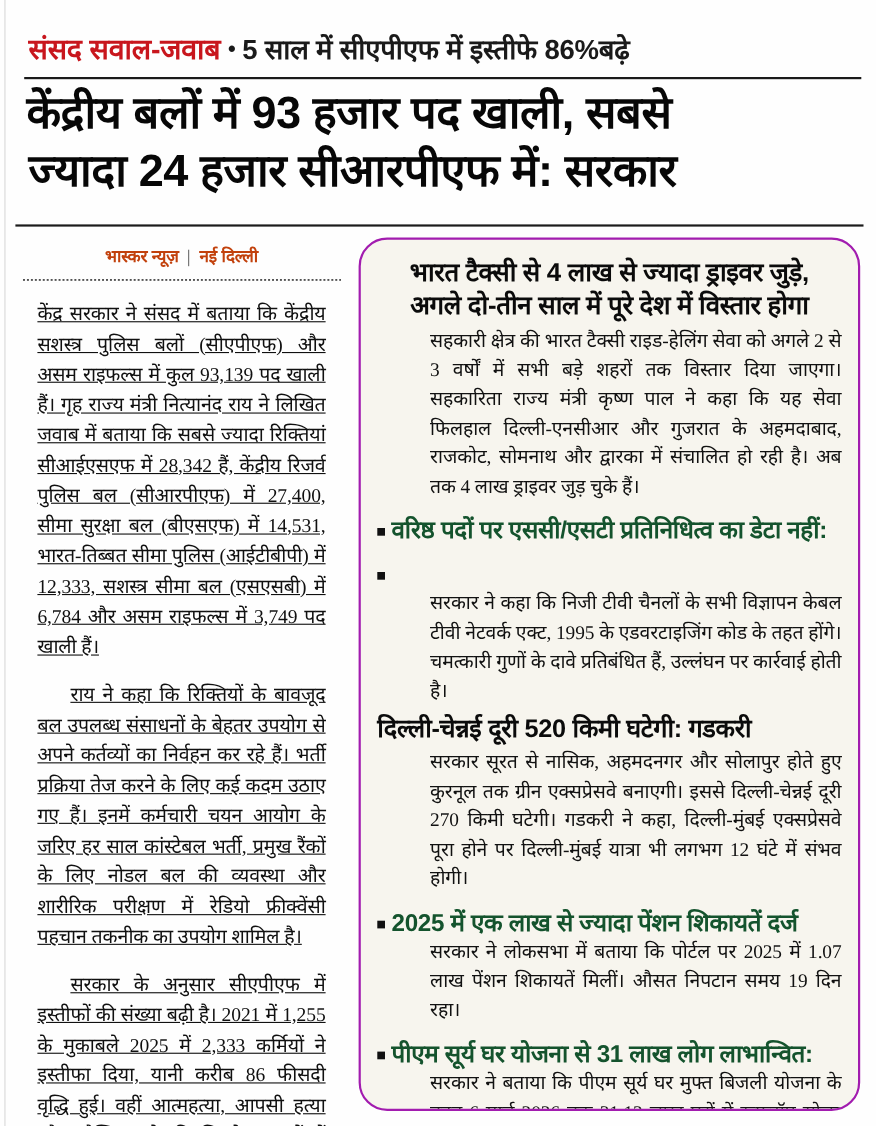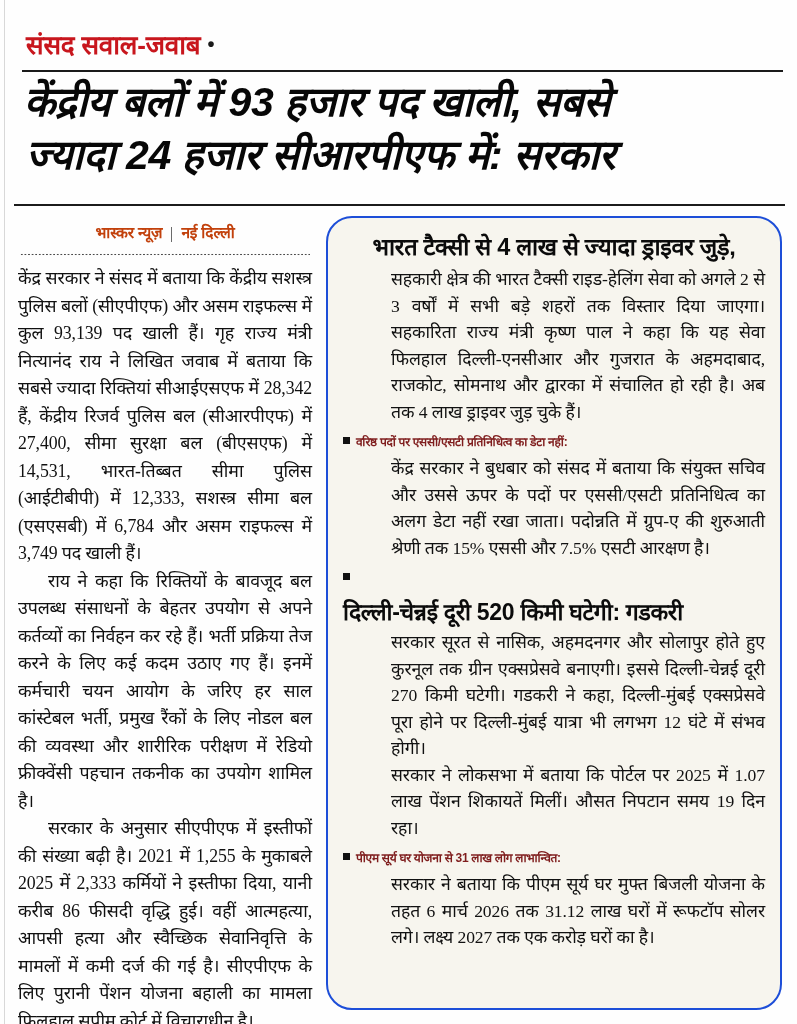--- a/index.html
+++ b/index.html
@@ -85,21 +85,20 @@
     left: 24px;
     right: 16px;
     top: 76px;
     font-family: "Liberation Sans", "DejaVu Sans", sans-serif;
     font-weight: 700;
     font-size: 41px;
     line-height: 53px;
     color: #070707;
     letter-spacing: -0.4px;
     text-align: left;
-    font-style: italic;
   }
   .headline .hl-line { display: block; white-space: nowrap; }
   .hl-line-2 { padding-left: 2px; }
 
   .rule-thick {
     position: absolute;
     left: 14px;
     right: 12px;
     top: 204px;
     height: 2px;
@@ -144,34 +143,35 @@
   .body-text {
     font-family: "Liberation Serif", "DejaVu Serif", serif;
     font-size: 17.8px;
     line-height: 27.5px;
     color: #101010;
     text-align: justify;
     text-justify: inter-word;
     letter-spacing: -0.1px;
   }
   .body-text p {
-    margin: 0;
+    margin: 16px;
     text-indent: 30px;
+    text-decoration: underline;
   }
   .body-text p.first { text-indent: 0; }
 
   
   .col-right {
     position: absolute;
     left: 326px;
     top: 216px;
     width: 456px;
     height: 794px;
     box-sizing: border-box;
-    border: 2px solid #1d4ed8;
+    border: 2px solid #a21caf;
     border-radius: 26px;
     background: #f7f5ee;
     padding: 13px 15px 10px 15px;
     overflow: hidden;
   }
 
   .box-head {
     font-family: "Liberation Sans", "DejaVu Sans", sans-serif;
     font-weight: 700;
     font-size: 23.5px;
@@ -200,25 +200,25 @@
     line-height: 26.5px;
     color: #111111;
     text-align: justify;
     letter-spacing: -0.1px;
   }
   .box-body p { margin: 0; }
 
   .bullet-head {
     font-family: "Liberation Sans", "DejaVu Sans", sans-serif;
     font-weight: 700;
-    font-size: 12px;
+    font-size: 22px;
     line-height: 26px;
-    color: #7f1d1d;
+    color: #14532d;
     letter-spacing: -0.3px;
-    margin-top: 4px;
+    margin-top: 14px;
   }
   .bullet-head .sq {
     display: inline-block;
     width: 7px;
     height: 7px;
     background: #111;
     margin-right: 6px;
     vertical-align: 2px;
   }
 
@@ -228,20 +228,21 @@
 <body>
 
 <div class="page">
 
   <div class="page-edge"></div>
 
   <div class="kicker-wrap">
     <div class="kicker-line">
       <span class="kicker-red">संसद सवाल-जवाब</span>
       <span class="kicker-dot">•</span>
+      <span class="kicker-rest">5 साल में सीएपीएफ में इस्तीफे 86%बढ़े</span>
     </div>
   </div>
   <div class="rule-thin"></div>
 
   <div class="headline">
     <span class="hl-line hl-line-1">केंद्रीय बलों में 93 हजार पद खाली, सबसे</span>
     <span class="hl-line hl-line-2">ज्यादा 24 हजार सीआरपीएफ में: सरकार</span>
   </div>
   <div class="rule-thick"></div>
 
@@ -254,44 +255,48 @@
       <p class="first">केंद्र सरकार ने संसद में बताया कि केंद्रीय सशस्त्र पुलिस बलों (सीएपीएफ) और असम राइफल्स में कुल 93,139 पद खाली हैं। गृह राज्य मंत्री नित्यानंद राय ने लिखित जवाब में बताया कि सबसे ज्यादा रिक्तियां सीआईएसएफ में 28,342 हैं, केंद्रीय रिजर्व पुलिस बल (सीआरपीएफ) में 27,400, सीमा सुरक्षा बल (बीएसएफ) में 14,531, भारत-तिब्बत सीमा पुलिस (आईटीबीपी) में 12,333, सशस्त्र सीमा बल (एसएसबी) में 6,784 और असम राइफल्स में 3,749 पद खाली हैं।</p>
       <p>राय ने कहा कि रिक्तियों के बावजूद बल उपलब्ध संसाधनों के बेहतर उपयोग से अपने कर्तव्यों का निर्वहन कर रहे हैं। भर्ती प्रक्रिया तेज करने के लिए कई कदम उठाए गए हैं। इनमें कर्मचारी चयन आयोग के जरिए हर साल कांस्टेबल भर्ती, प्रमुख रैंकों के लिए नोडल बल की व्यवस्था और शारीरिक परीक्षण में रेडियो फ्रीक्वेंसी पहचान तकनीक का उपयोग शामिल है।</p>
       <p>सरकार के अनुसार सीएपीएफ में इस्तीफों की संख्या बढ़ी है। 2021 में 1,255 के मुकाबले 2025 में 2,333 कर्मियों ने इस्तीफा दिया, यानी करीब 86 फीसदी वृद्धि हुई। वहीं आत्महत्या, आपसी हत्या और स्वैच्छिक सेवानिवृत्ति के मामलों में कमी दर्ज की गई है। सीएपीएफ के लिए पुरानी पेंशन योजना बहाली का मामला फिलहाल सुप्रीम कोर्ट में विचाराधीन है।</p>
     </div>
   </div>
 
   <div class="col-right">
 
     <div class="box-head">
       <span class="bh-line">भारत टैक्सी से 4 लाख से ज्यादा ड्राइवर जुड़े,</span>
+      <span class="bh-line">अगले दो-तीन साल में पूरे देश में विस्तार होगा</span>
     </div>
 
     <div class="box-body blk">
       <p>सहकारी क्षेत्र की भारत टैक्सी राइड-हेलिंग सेवा को अगले 2 से 3 वर्षों में सभी बड़े शहरों तक विस्तार दिया जाएगा। सहकारिता राज्य मंत्री कृष्ण पाल ने कहा कि यह सेवा फिलहाल दिल्ली-एनसीआर और गुजरात के अहमदाबाद, राजकोट, सोमनाथ और द्वारका में संचालित हो रही है। अब तक 4 लाख ड्राइवर जुड़ चुके हैं।</p>
     </div>
 
     <div class="bullet-head">
       <span class="sq"></span><span>वरिष्ठ पदों पर एससी/एसटी प्रतिनिधित्व का डेटा नहीं:</span>
     </div>
-    <div class="box-body blk">
-      <p>केंद्र सरकार ने बुधबार को संसद में बताया कि संयुक्त सचिव और उससे ऊपर के पदों पर एससी/एसटी प्रतिनिधित्व का अलग डेटा नहीं रखा जाता। पदोन्नति में ग्रुप-ए की शुरुआती श्रेणी तक 15% एससी और 7.5% एसटी आरक्षण है।</p>
-    </div>
 
     <div class="bullet-head">
       <span class="sq"></span>
     </div>
+    <div class="box-body blk">
+      <p>सरकार ने कहा कि निजी टीवी चैनलों के सभी विज्ञापन केबल टीवी नेटवर्क एक्ट, 1995 के एडवरटाइजिंग कोड के तहत होंगे। चमत्कारी गुणों के दावे प्रतिबंधित हैं, उल्लंघन पर कार्रवाई होती है।</p>
+    </div>
 
     <div class="sub-head">
       <span class="bh-line">दिल्ली-चेन्नई दूरी 520 किमी घटेगी: गडकरी</span>
     </div>
     <div class="box-body blk">
       <p>सरकार सूरत से नासिक, अहमदनगर और सोलापुर होते हुए कुरनूल तक ग्रीन एक्सप्रेसवे बनाएगी। इससे दिल्ली-चेन्नई दूरी 270 किमी घटेगी। गडकरी ने कहा, दिल्ली-मुंबई एक्सप्रेसवे पूरा होने पर दिल्ली-मुंबई यात्रा भी लगभग 12 घंटे में संभव होगी।</p>
     </div>
 
+    <div class="bullet-head">
+      <span class="sq"></span><span>2025 में एक लाख से ज्यादा पेंशन शिकायतें दर्ज</span>
+    </div>
     <div class="box-body blk">
       <p>सरकार ने लोकसभा में बताया कि पोर्टल पर 2025 में 1.07 लाख पेंशन शिकायतें मिलीं। औसत निपटान समय 19 दिन रहा।</p>
     </div>
 
     <div class="bullet-head">
       <span class="sq"></span><span>पीएम सूर्य घर योजना से 31 लाख लोग लाभान्वित:</span>
     </div>
     <div class="box-body blk">
       <p>सरकार ने बताया कि पीएम सूर्य घर मुफ्त बिजली योजना के तहत 6 मार्च 2026 तक 31.12 लाख घरों में रूफटॉप सोलर लगे। लक्ष्य 2027 तक एक करोड़ घरों का है।</p>
     </div>

